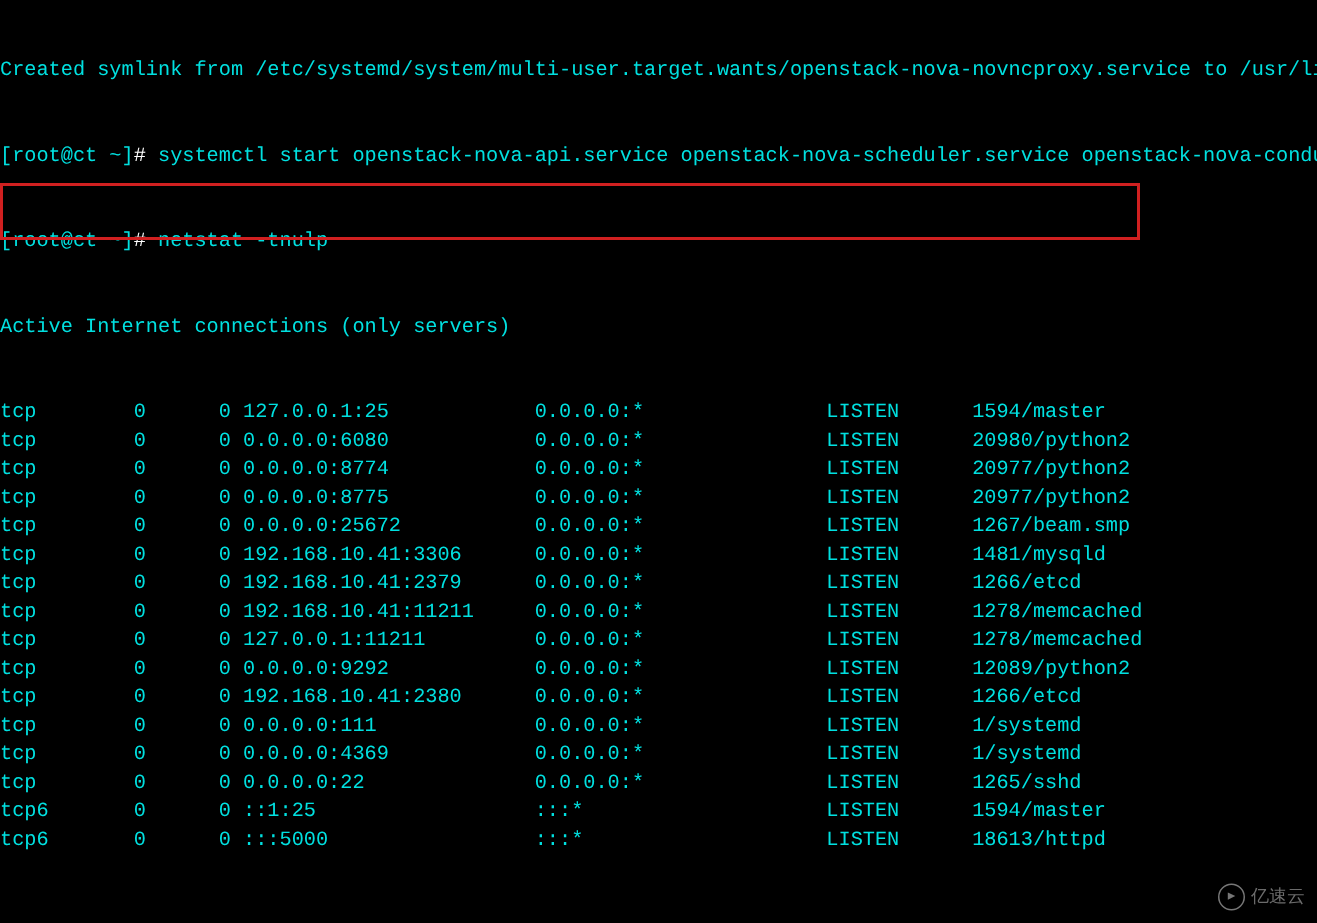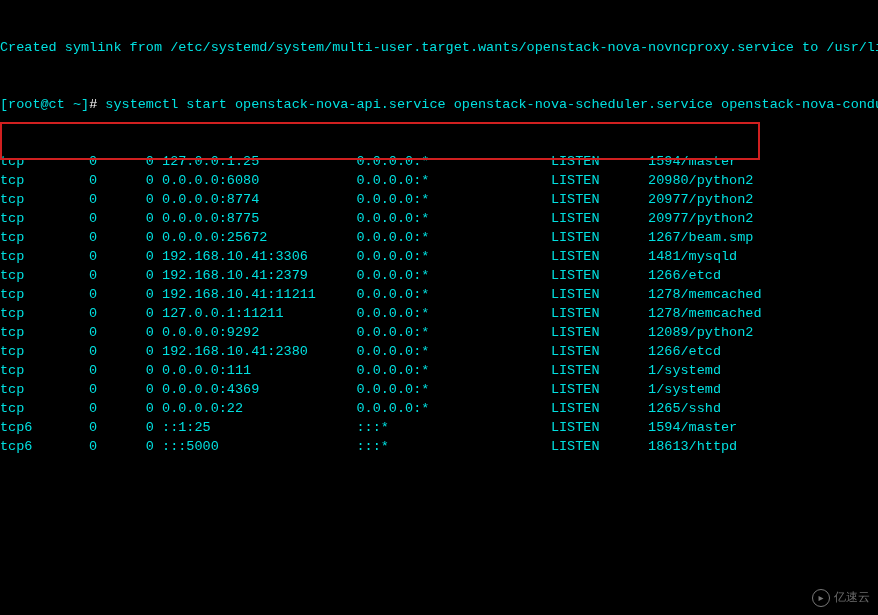--- a/index.html
+++ b/index.html
@@ -59,20 +59,22 @@
       font-size: 10px;
       color: #aaa;
     }
   </style>
 </head>
 <body>
 
 <div class="terminal">
   <span class="line cyan">Created symlink from /etc/systemd/system/multi-user.target.wants/openstack-nova-novncproxy.service to /usr/li</span>
   <span class="line"><span class="cyan">[root@ct ~]</span><span class="white"># </span><span class="cyan">systemctl start openstack-nova-api.service openstack-nova-scheduler.service openstack-nova-condu</span></span>
+  <span class="line"><span class="cyan">[root@ct ~]</span><span class="white"># </span><span class="cyan">netstat -tnulp</span></span>
+  <span class="line cyan">Active Internet connections (only servers)</span>
   <div id="rows-container"><span class="line cyan">tcp        0      0 127.0.0.1:25            0.0.0.0:*               LISTEN      1594/master</span><span class="line cyan">tcp        0      0 0.0.0.0:6080            0.0.0.0:*               LISTEN      20980/python2</span><span class="line cyan">tcp        0      0 0.0.0.0:8774            0.0.0.0:*               LISTEN      20977/python2</span><span class="line cyan">tcp        0      0 0.0.0.0:8775            0.0.0.0:*               LISTEN      20977/python2</span><span class="line cyan">tcp        0      0 0.0.0.0:25672           0.0.0.0:*               LISTEN      1267/beam.smp</span><span class="line cyan">tcp        0      0 192.168.10.41:3306      0.0.0.0:*               LISTEN      1481/mysqld</span><span class="line cyan">tcp        0      0 192.168.10.41:2379      0.0.0.0:*               LISTEN      1266/etcd</span><span class="line cyan">tcp        0      0 192.168.10.41:11211     0.0.0.0:*               LISTEN      1278/memcached</span><span class="line cyan">tcp        0      0 127.0.0.1:11211         0.0.0.0:*               LISTEN      1278/memcached</span><span class="line cyan">tcp        0      0 0.0.0.0:9292            0.0.0.0:*               LISTEN      12089/python2</span><span class="line cyan">tcp        0      0 192.168.10.41:2380      0.0.0.0:*               LISTEN      1266/etcd</span><span class="line cyan">tcp        0      0 0.0.0.0:111             0.0.0.0:*               LISTEN      1/systemd</span><span class="line cyan">tcp        0      0 0.0.0.0:4369            0.0.0.0:*               LISTEN      1/systemd</span><span class="line cyan">tcp        0      0 0.0.0.0:22              0.0.0.0:*               LISTEN      1265/sshd</span><span class="line cyan">tcp6       0      0 ::1:25                  :::*                    LISTEN      1594/master</span><span class="line cyan">tcp6       0      0 :::5000                 :::*                    LISTEN      18613/httpd</span></div>
   
 </div>
 
 <div class="red-box" id="highlight-box" style="left: 0px; top: 122px; width: 760px; height: 38px;"></div>
 
 <div class="watermark">
   <span class="watermark-icon">▸</span>
   <span>亿速云</span>
 </div>

